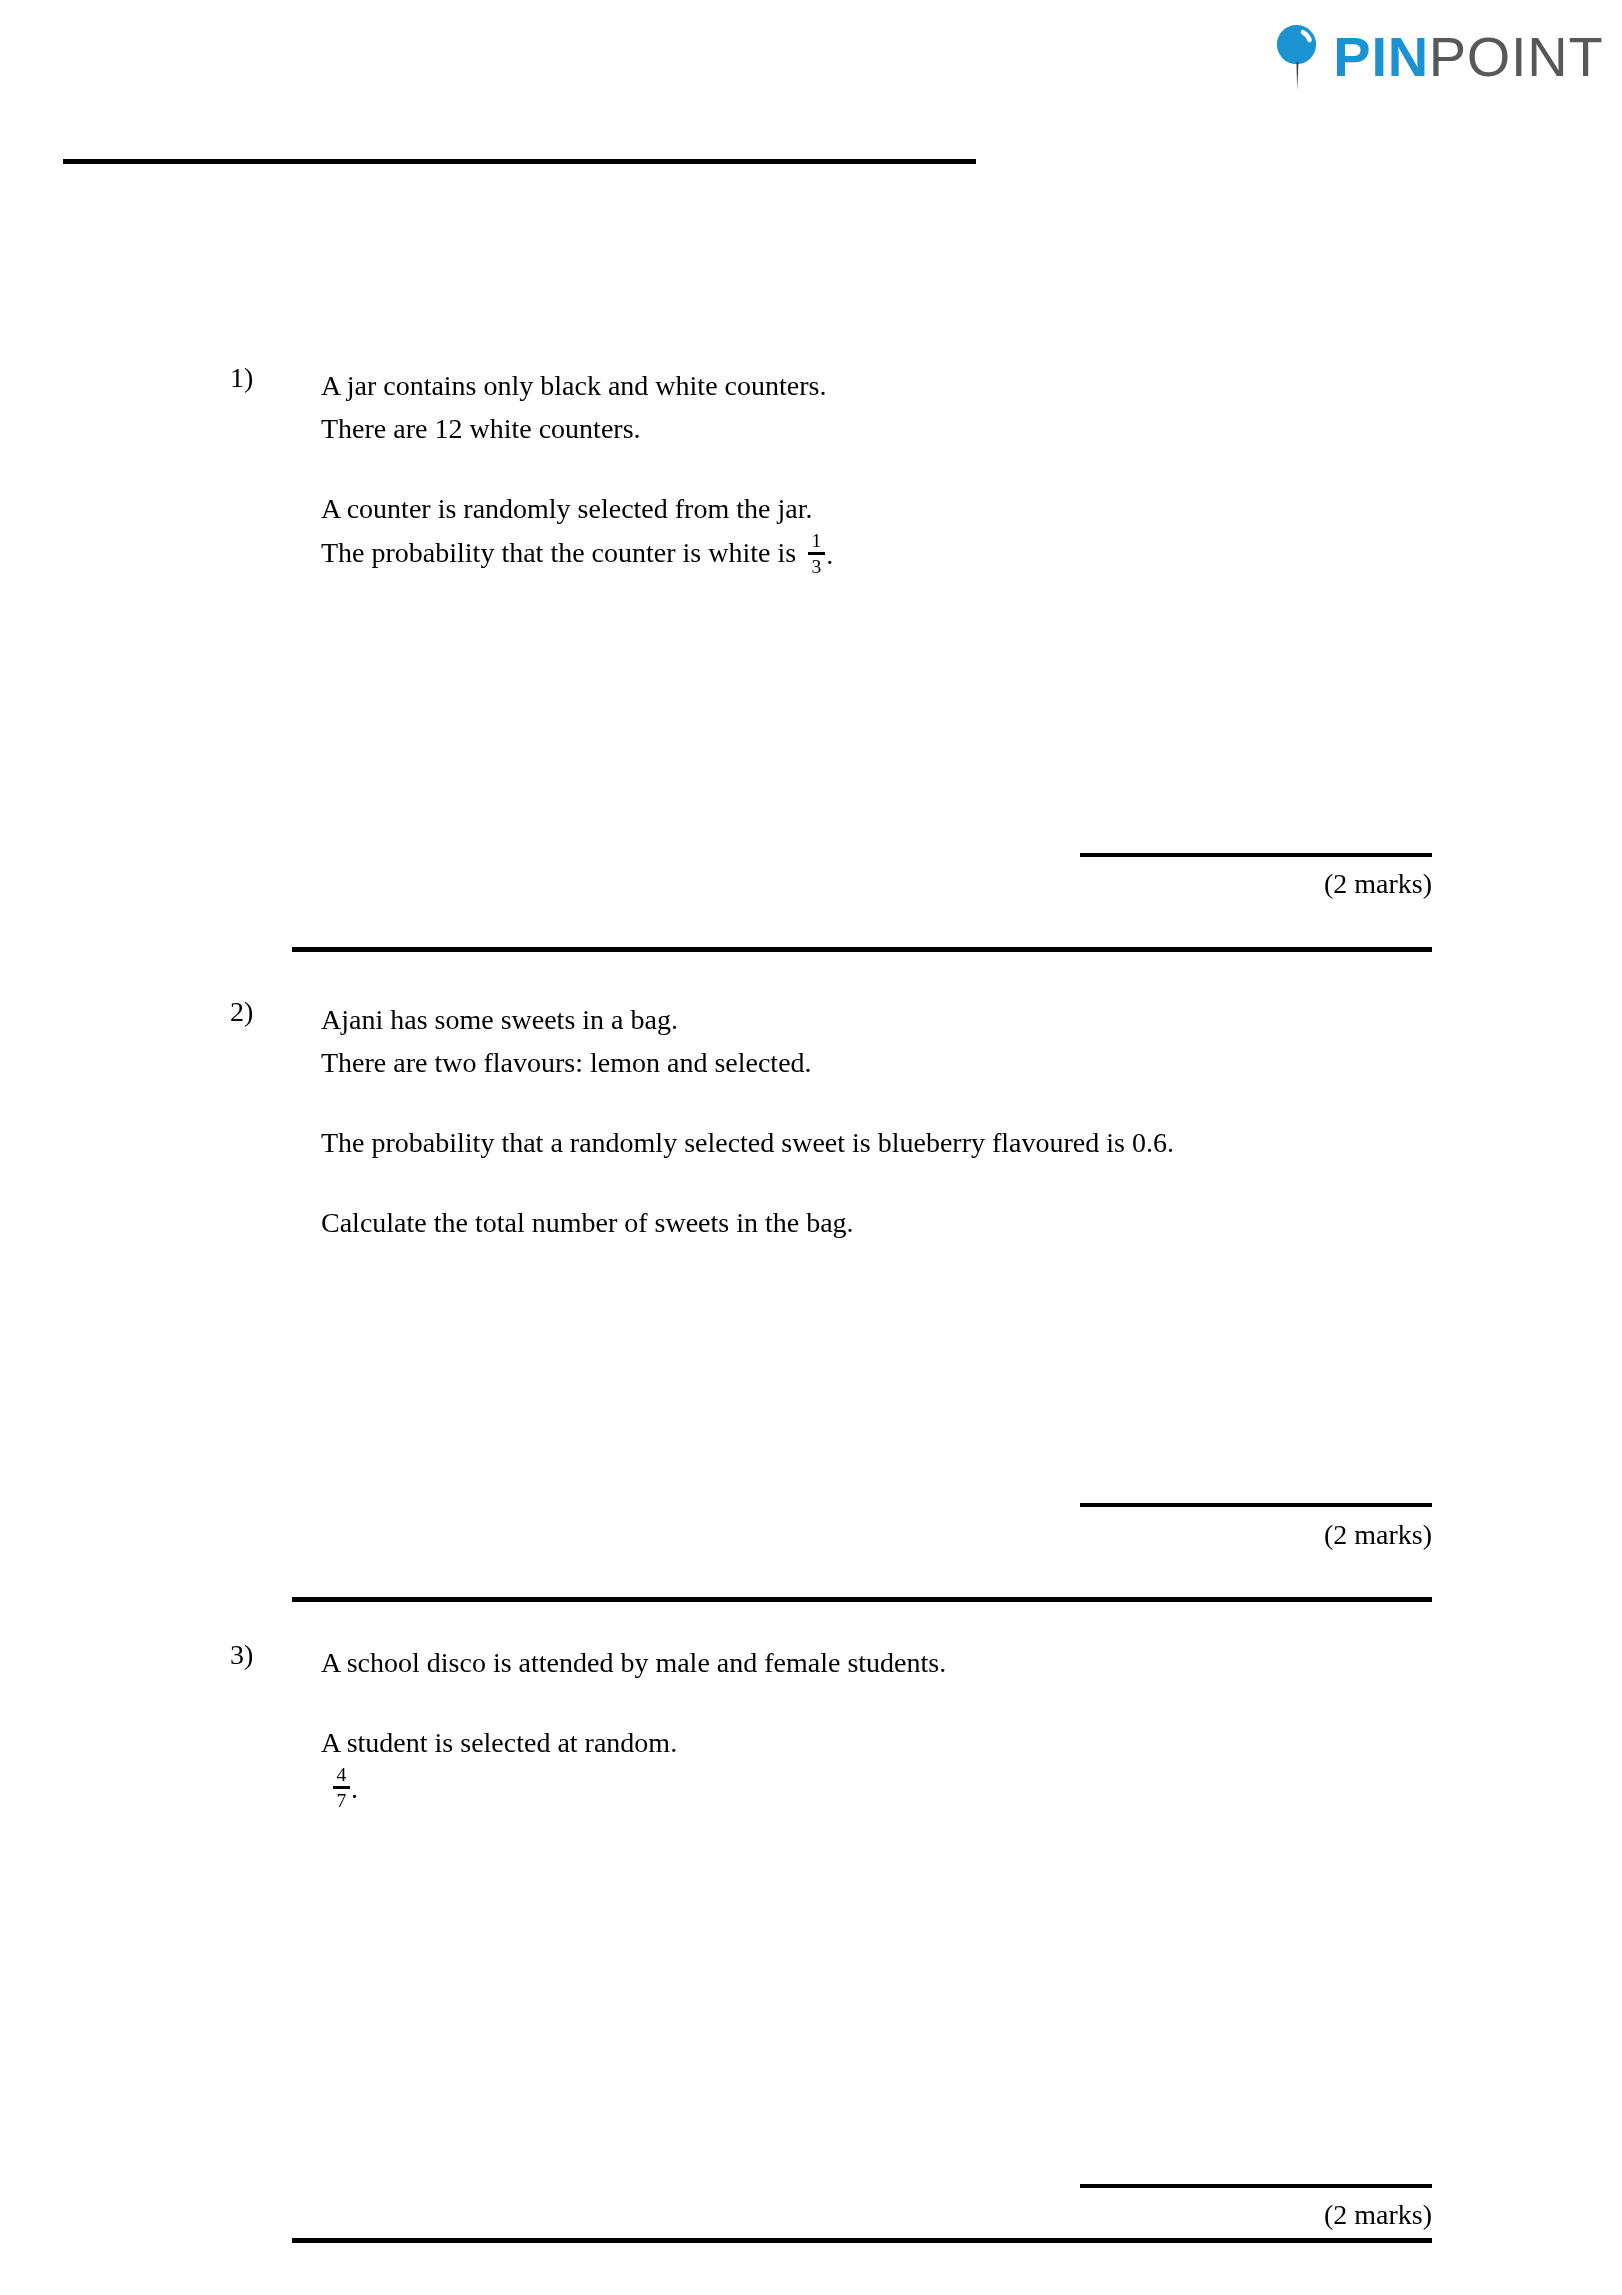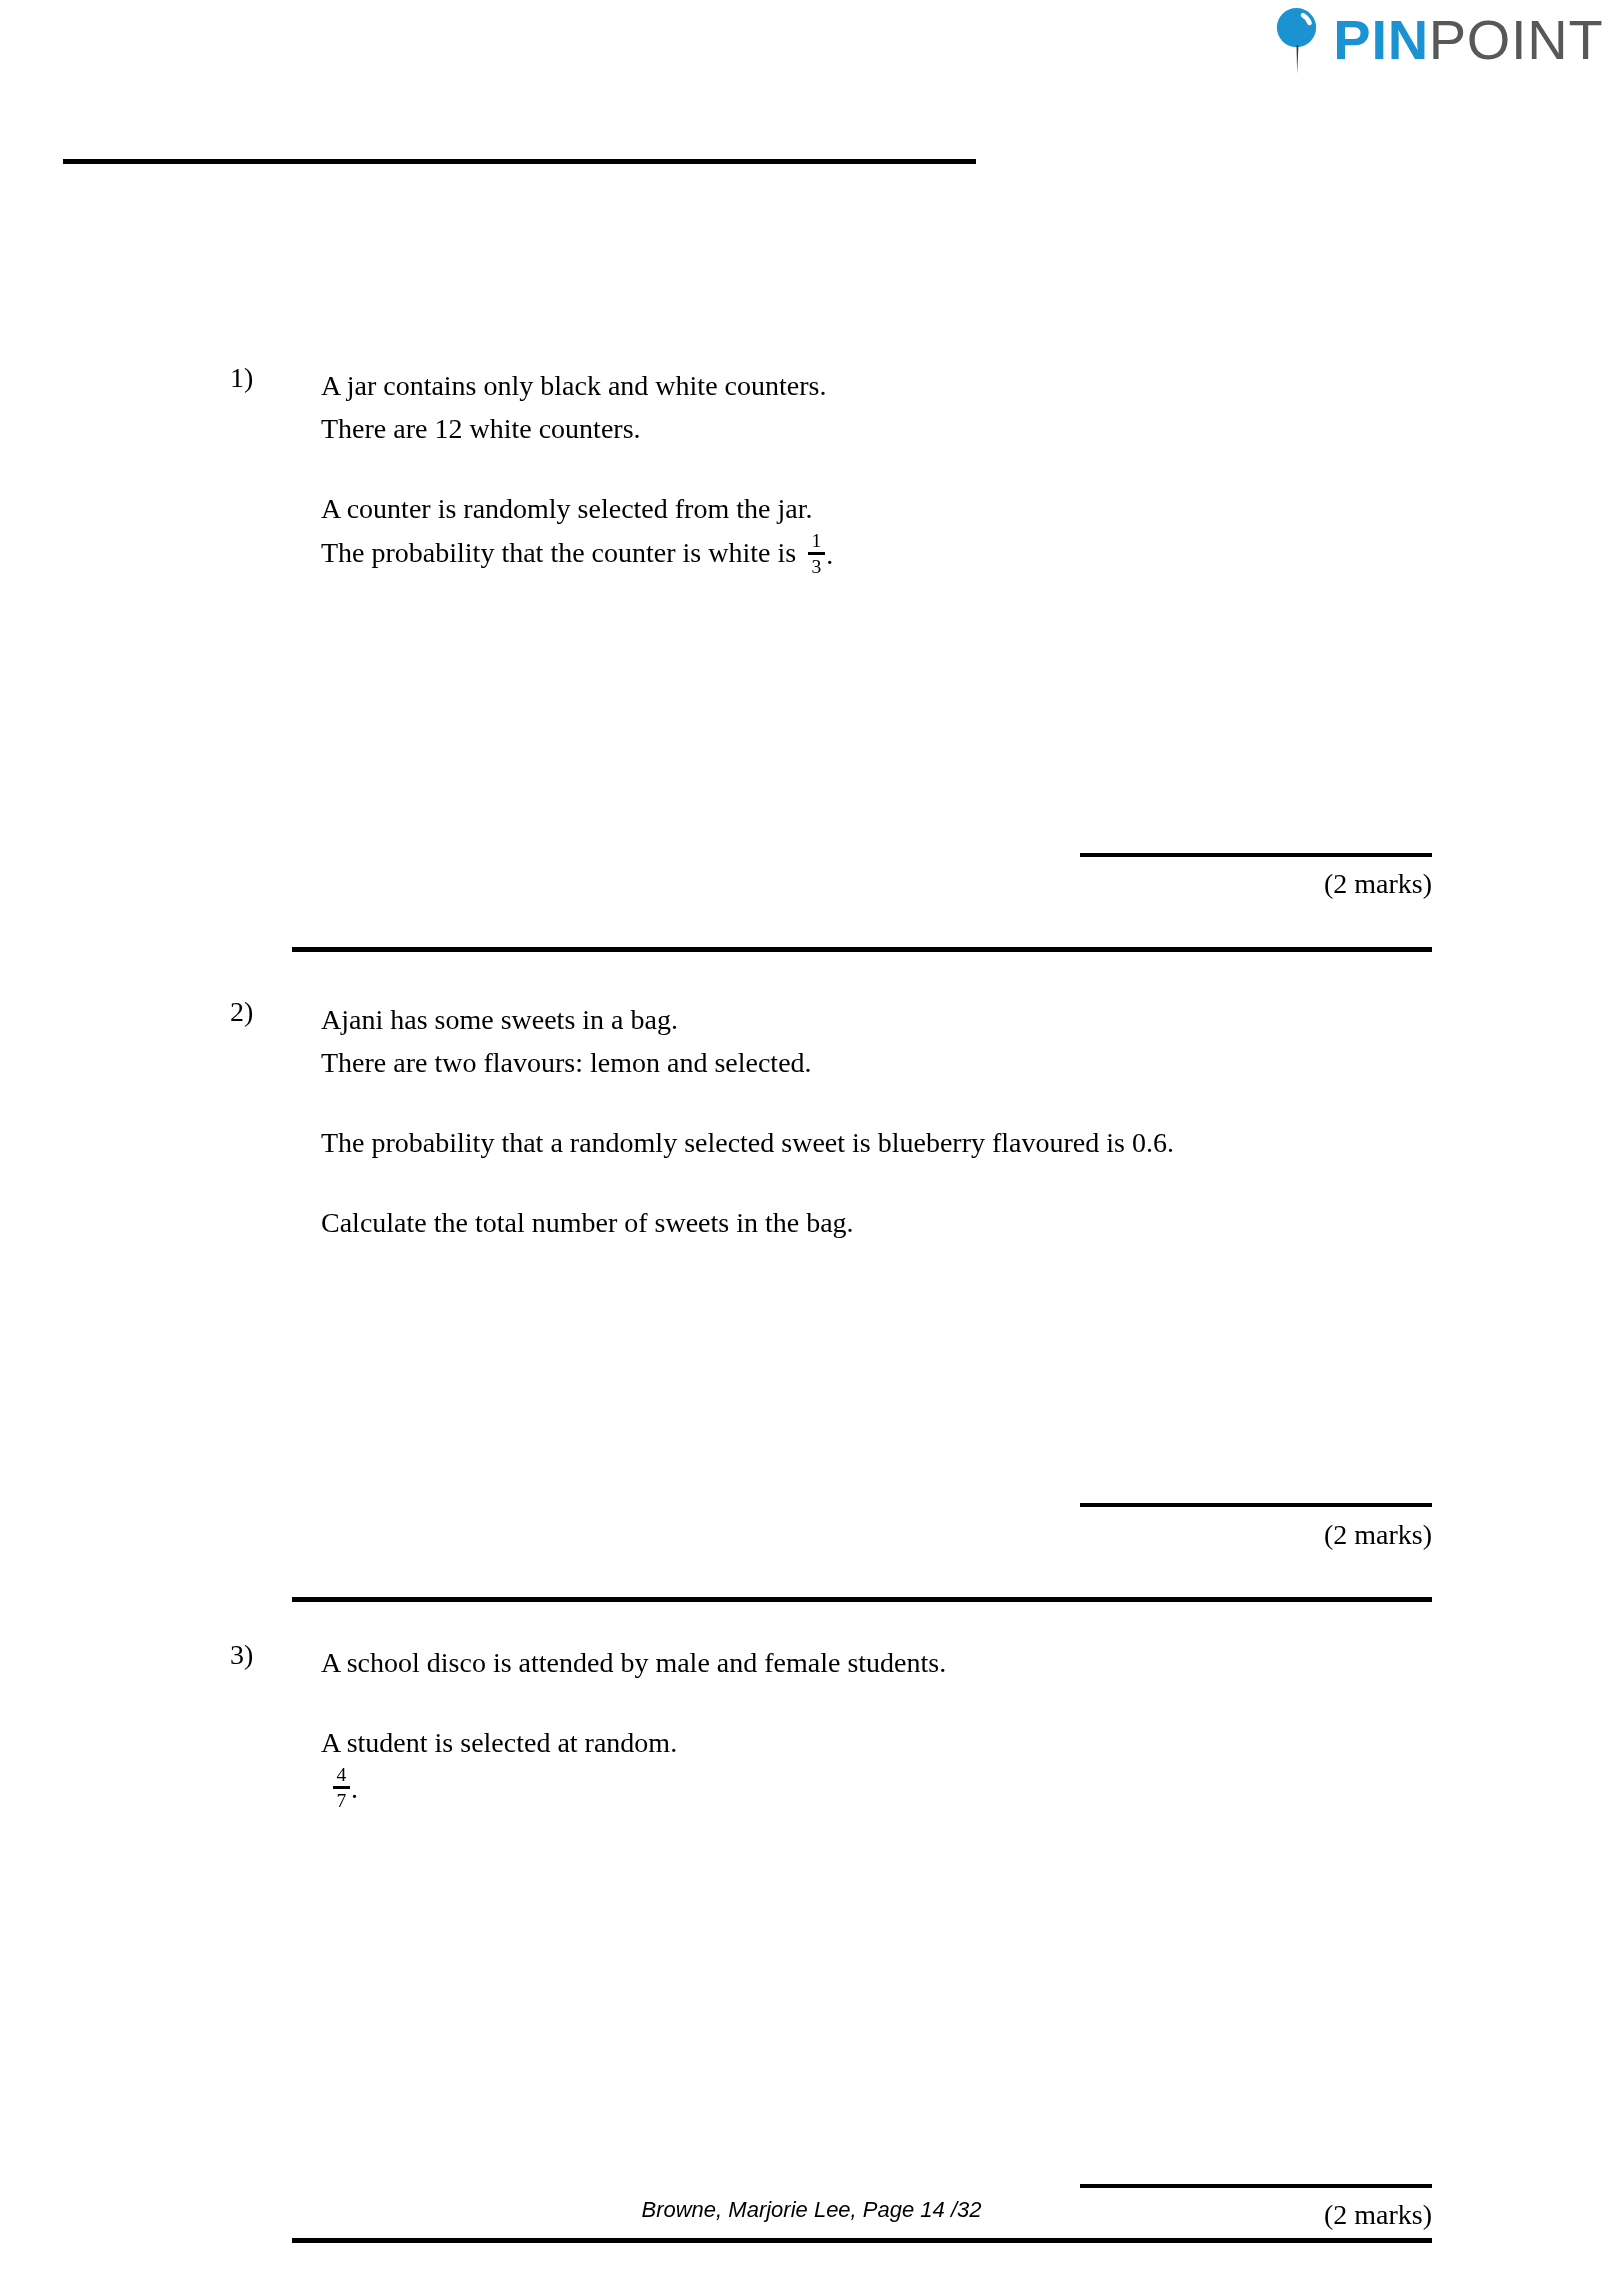--- a/index.html
+++ b/index.html
@@ -14,21 +14,21 @@
     background: #ffffff;
     font-family: "Liberation Serif", "DejaVu Serif", serif;
     color: #000000;
     overflow: hidden;
     box-sizing: border-box;
   }
 
   
   .logo {
     position: absolute;
-    top: 6px;
+    top: 23px;
     right: 19.6px;
     display: flex;
     align-items: center;
     gap: 16px;
   }
   .logo-pin {
     width: 41px;
     height: 68px;
     flex: none;
   }
@@ -239,17 +239,16 @@
           </span>
           <span class="frac-tail">.</span>
         </div>
         <div class="q-gap-md"></div>
       </div>
     </div>
   </div>
   <div class="answer-line" style="top:2184px;"></div>
   <div class="marks" style="top:2201px;">(2 marks)</div>
 
-  <div class="footer-text">Browne, Marjorie Lee, Page 14 /32</div>
   <div class="footer-rule"></div>
 
 </div>
 
 
 </body></html>

